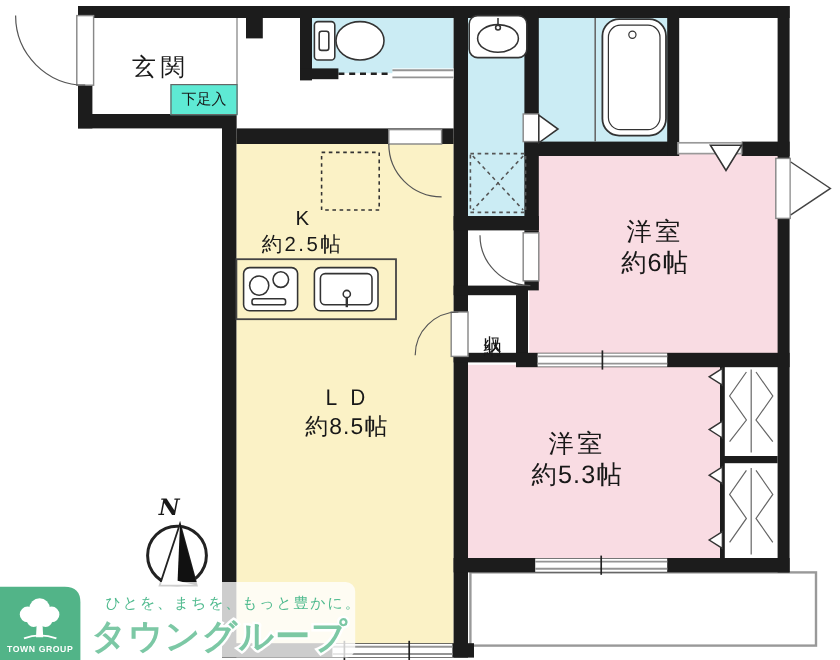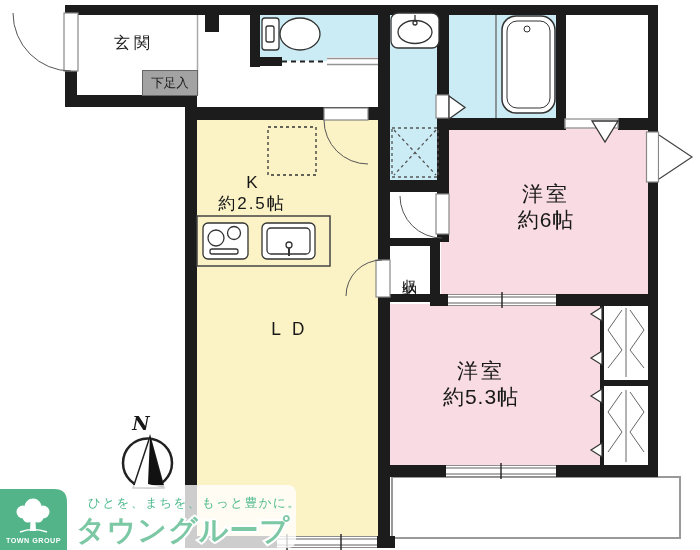--- a/index.html
+++ b/index.html
@@ -10,23 +10,23 @@
   body{font-family:"Liberation Sans","DejaVu Sans",sans-serif;background:#fff;}
   #plan{position:relative;width:700px;height:550px;background:#fff;overflow:hidden;}
   #plan svg{position:absolute;left:0;top:0;}
   .w{fill:var(--wall);}
   .f-ldk{fill:var(--ldk);}
   .f-room{fill:var(--room);}
   .f-wet{fill:var(--wet);}
   .lbl{position:absolute;transform:translate(-50%,-50%);text-align:center;
        color:#181818;line-height:1.25;white-space:nowrap;}
   .lbl .l2{display:block;}
-  .genkan{font-size:16px;letter-spacing:4px;}
+  .genkan{font-size:20px;letter-spacing:4px;margin-top:14px;}
   .shoebox{position:absolute;left:142px;top:70px;width:54px;height:24px;
-       background:#a3a3a3;border:1.5px solid #666;display:flex;align-items:center;
+       background:#5eead4;border:1.5px solid #666;display:flex;align-items:center;
        justify-content:center;font-size:12.5px;color:#181818;transform:none;}
   .kitchen{font-size:17px;letter-spacing:2px;}
   .kitchen .l1{letter-spacing:0;}
   .wic{font-size:16px;letter-spacing:2px;}
   .wic .l2{font-size:13.5px;letter-spacing:1px;}
   .room6,.room53{font-size:21px;letter-spacing:3px;}
   .room6 .l2,.room53 .l2{letter-spacing:1px;}
   .ldlbl{font-size:19px;letter-spacing:3px;}
   .ldlbl .l2{letter-spacing:1px;}
   .storage{writing-mode:vertical-rl;text-orientation:upright;font-size:15px;
@@ -225,22 +225,23 @@
   </div>
 
 
   <div class="lbl room6" style="left:546px;top:207px;">
     <span class="l1">洋室</span>
     <span class="l2">約6帖</span>
   </div>
 
   <div class="lbl storage" style="left:409px;top:270px;">収納</div>
 
-  <div class="lbl ldlbl" style="left:289px;top:329px;">
+  <div class="lbl ldlbl" style="left:289px;top:344px;">
     <span class="l1">ＬＤ</span>
+    <span class="l2">約8.5帖</span>
   </div>
 
   <div class="lbl room53" style="left:481px;top:384px;">
     <span class="l1">洋室</span>
     <span class="l2">約5.3帖</span>
   </div>
 
   <div class="lbl north" style="left:141px;top:424px;">N</div>
 </div>
 

